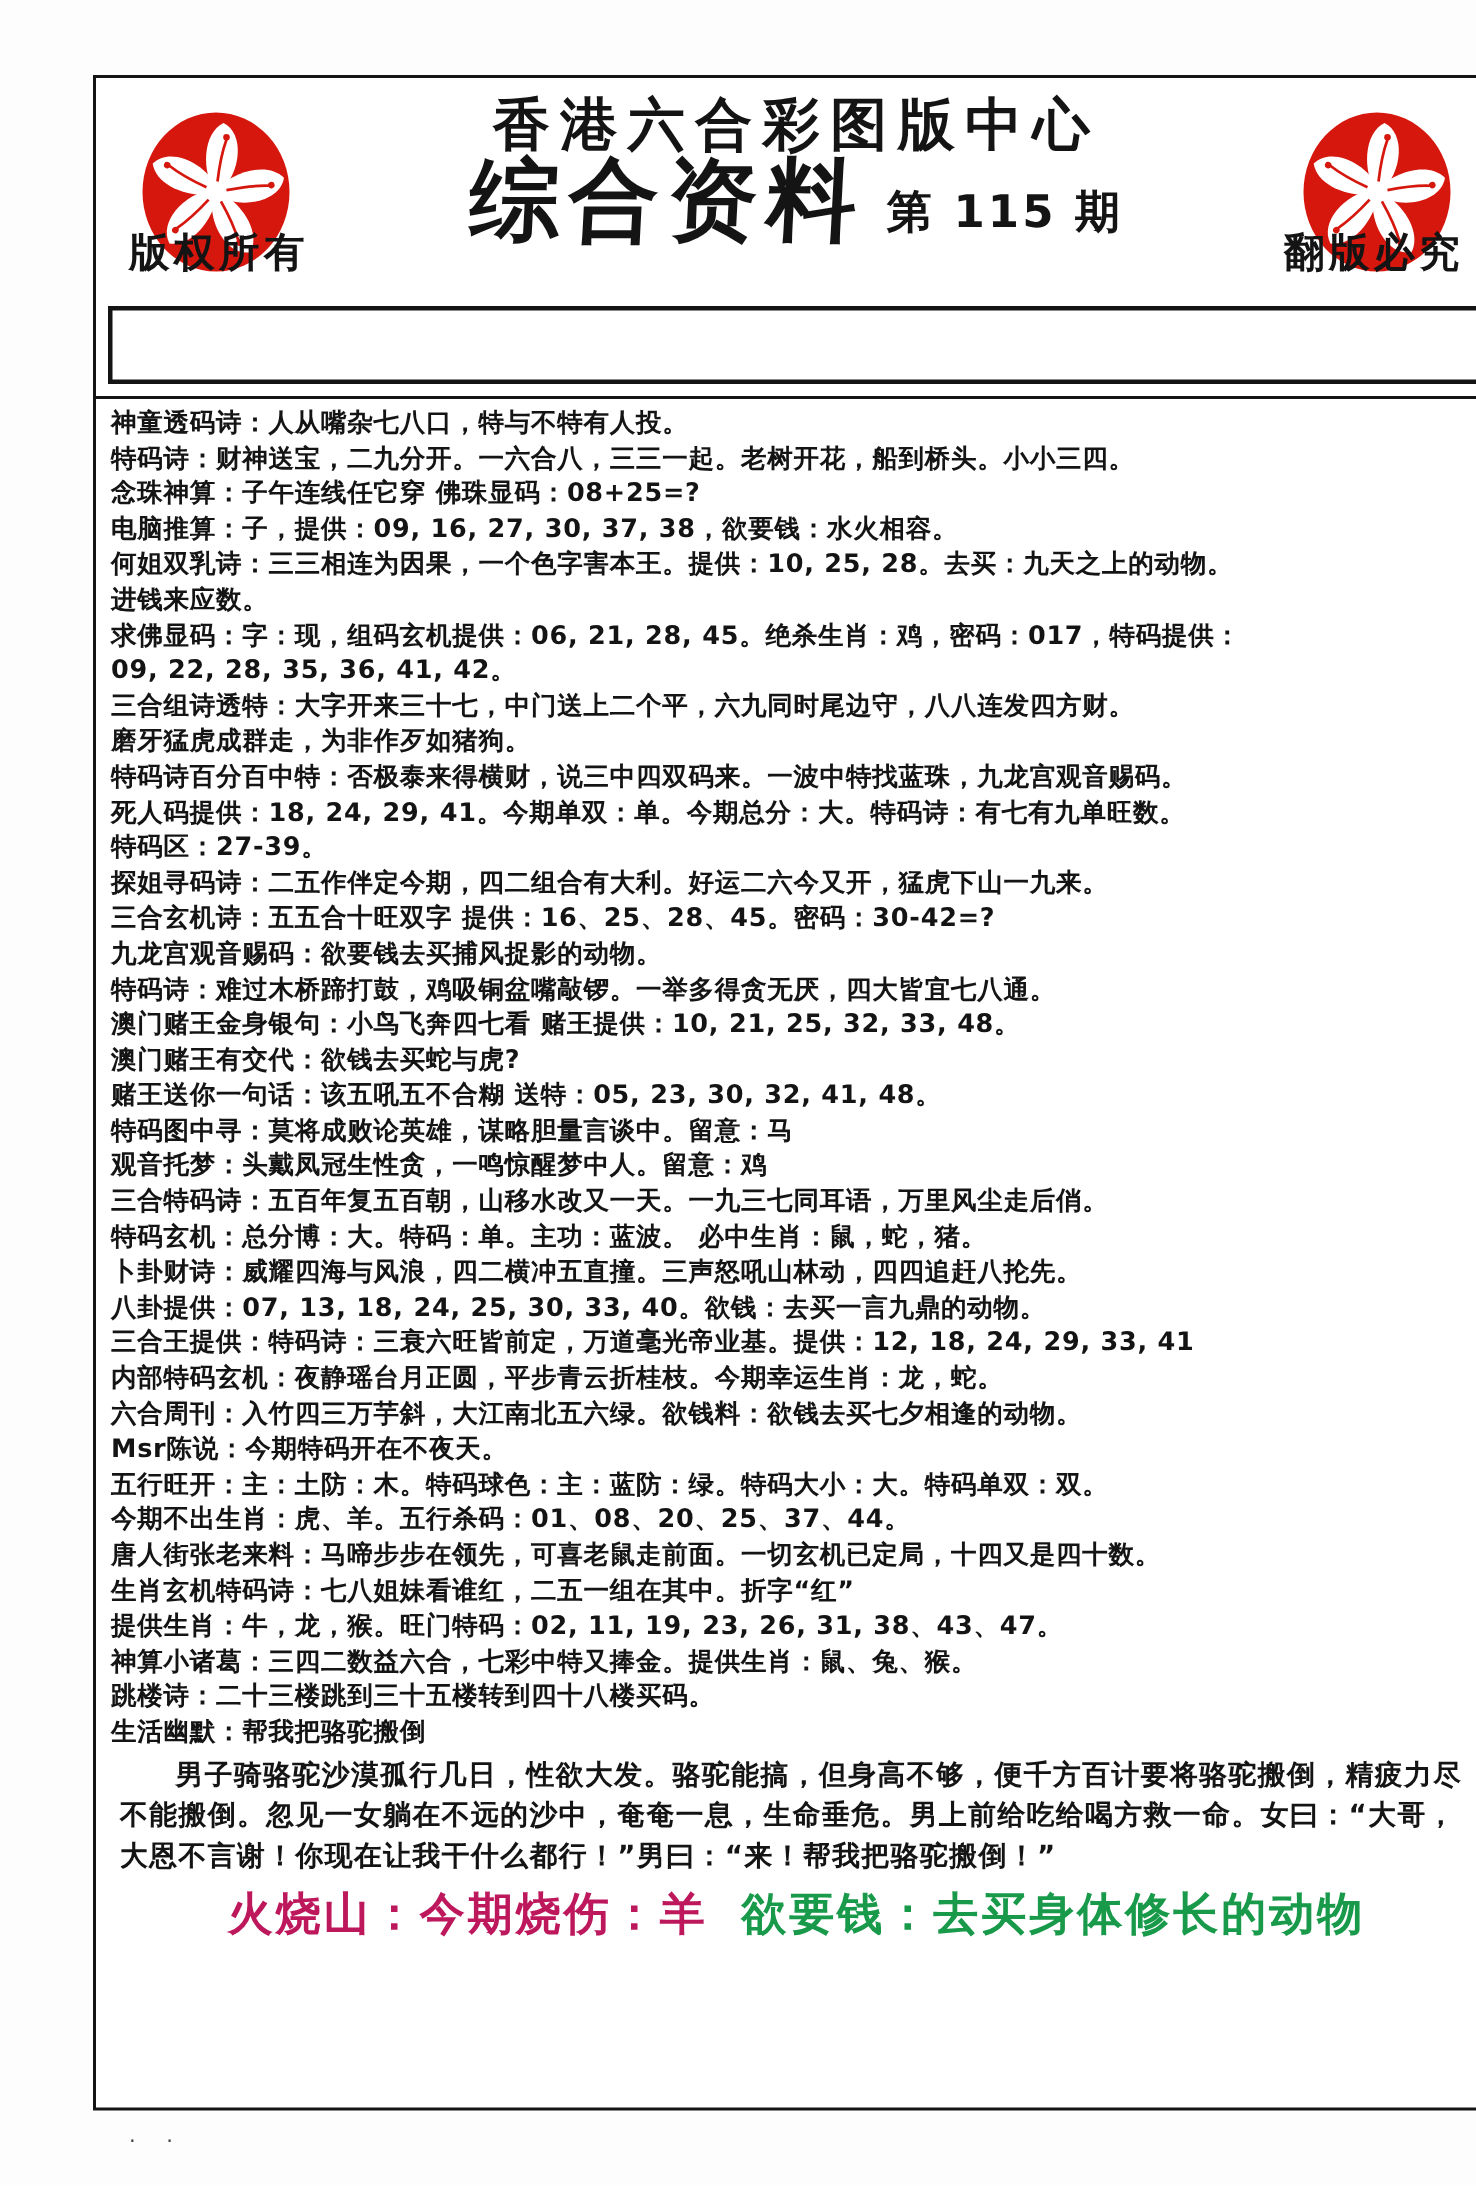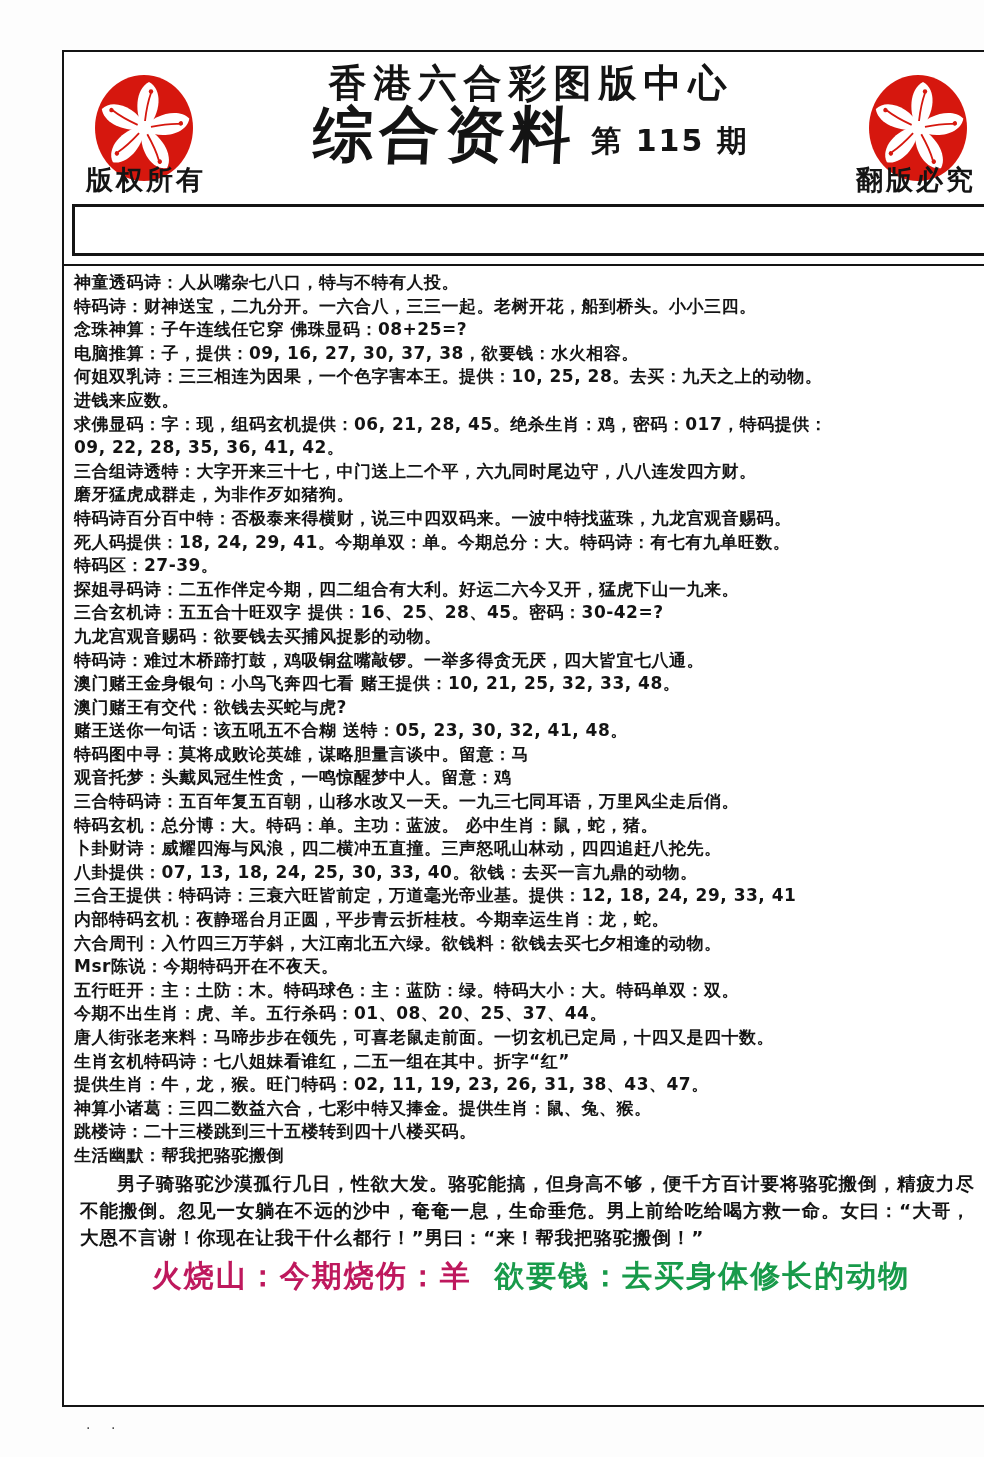--- a/index.html
+++ b/index.html
@@ -25,21 +25,21 @@
   }
   .main-title{
     font-size:60px;font-weight:bold;letter-spacing:6px;line-height:1.05;
     font-family:"DejaVu Serif",serif;transform:skewX(-3deg);
   }
   .issue{
     font-size:30px;font-weight:bold;margin-left:14px;margin-bottom:4px;
     letter-spacing:2px;
   }
   .corner-note{
-    position:absolute;bottom:4px;font-size:27px;font-weight:bold;letter-spacing:3px;
+    position:absolute;bottom:16px;font-size:27px;font-weight:bold;letter-spacing:3px;
     font-family:"DejaVu Serif",serif;
   }
   .corner-note.left{left:22px;}
   .corner-note.right{right:22px;text-align:center;}
   
   .blank-box{
     margin:2px 8px 0 8px;height:46px;border:3px solid #141414;background:#fff;
   }
   
   .content{

